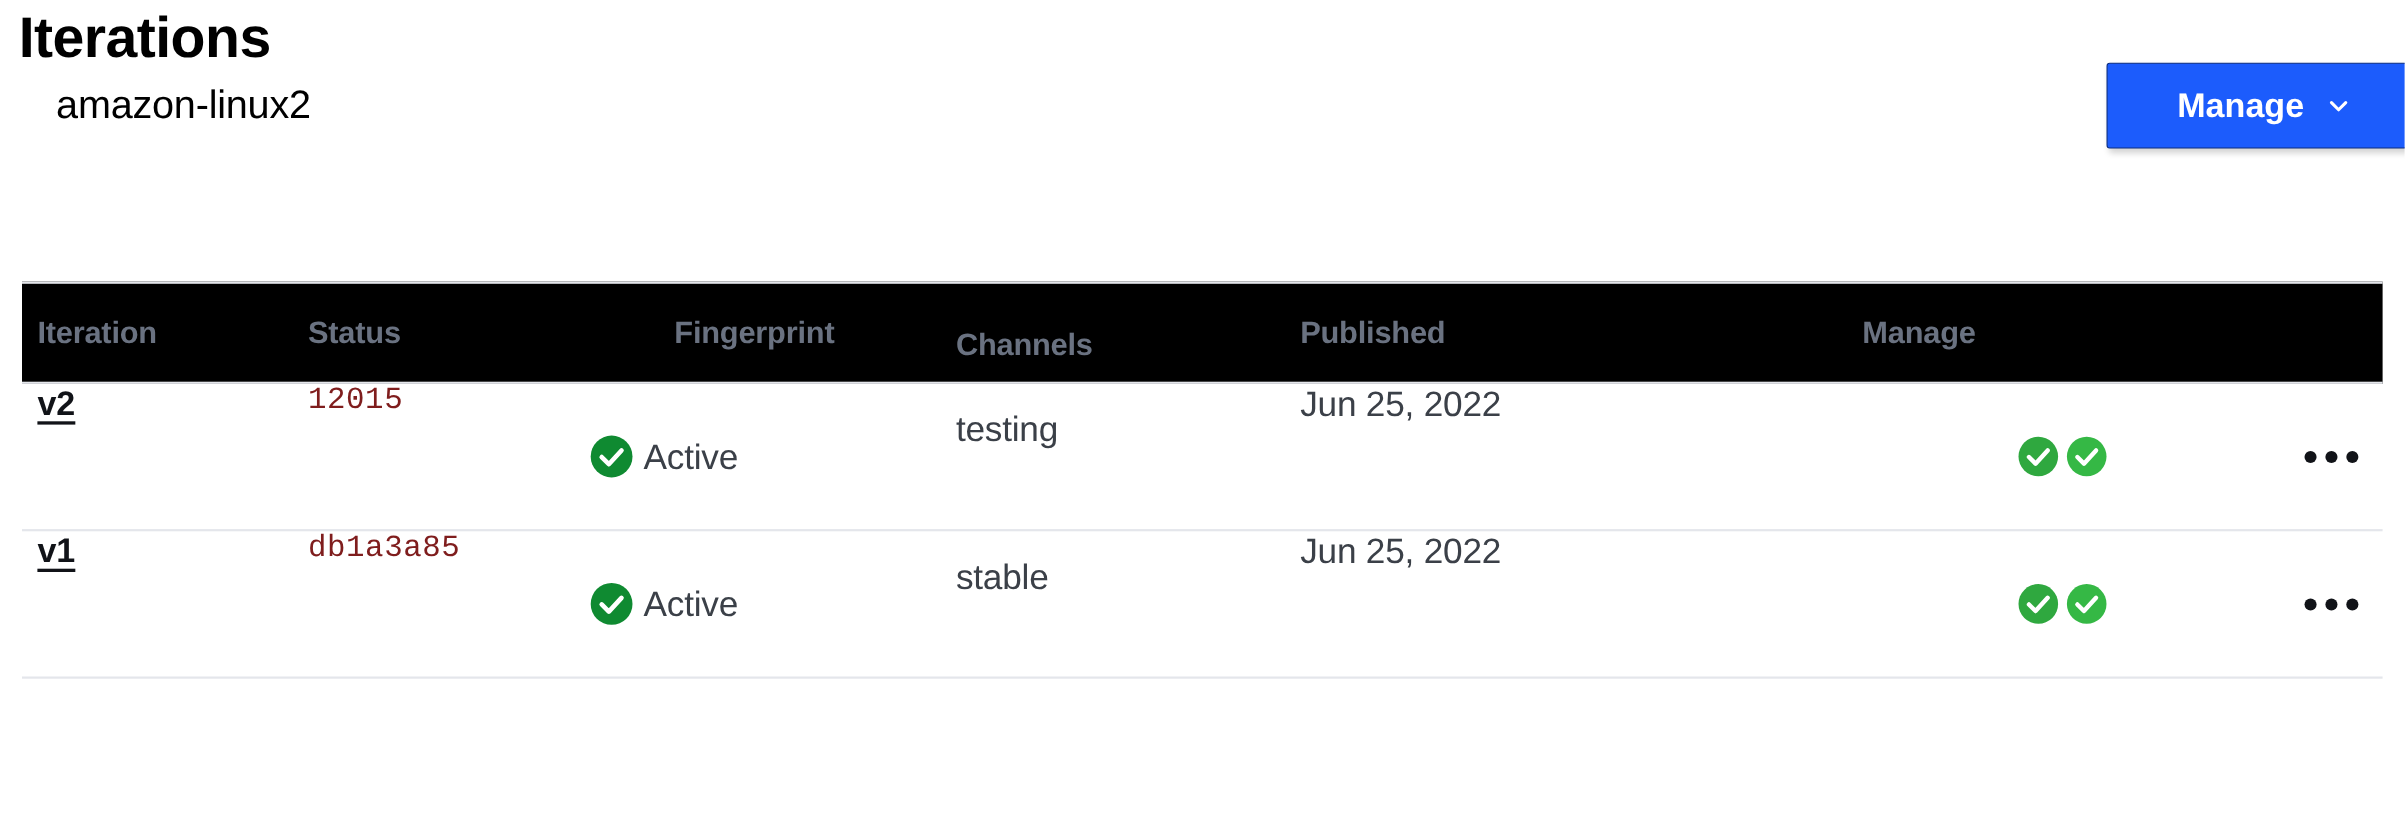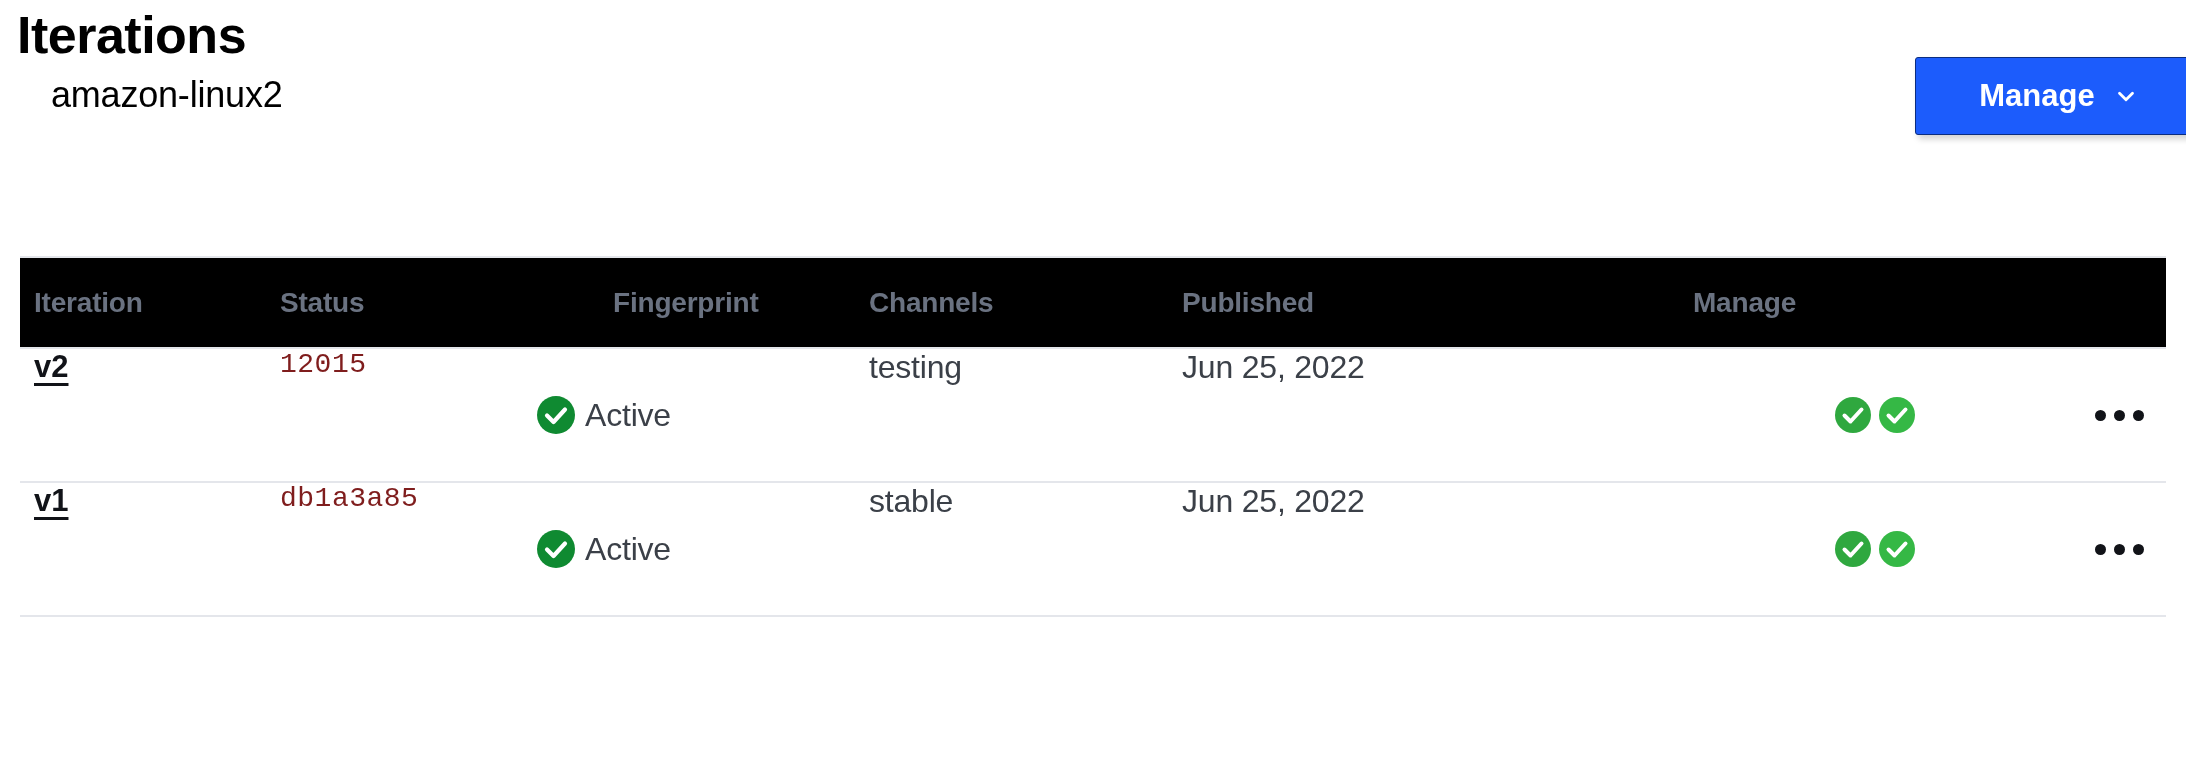--- a/index.html
+++ b/index.html
@@ -109,21 +109,21 @@
     display: flex;
     height: 134px;
     border-bottom: 2px solid #e4e6eb;
     box-sizing: border-box;
   }
 
   
   .col-iteration    { width: 260px; padding-left: 14px; box-sizing: border-box; }
   .col-fingerprint  { width: 256px; box-sizing: border-box; }
   .col-status       { width: 333px; box-sizing: border-box; }
-  .col-channels     { width: 313px; box-sizing: border-box; }
+  .col-channels     { width: 313px; box-sizing: border-box; margin-top: 23px; }
   .col-published    { width: 511px; box-sizing: border-box; }
   .col-builds       { width: 380px; box-sizing: border-box; }
   .col-actions      { width: 93px;  box-sizing: border-box; }
 
   .iteration-link {
     font-size: 31px;
     font-weight: bold;
     color: #111318;
     text-decoration: underline;
     text-underline-offset: 6px;

